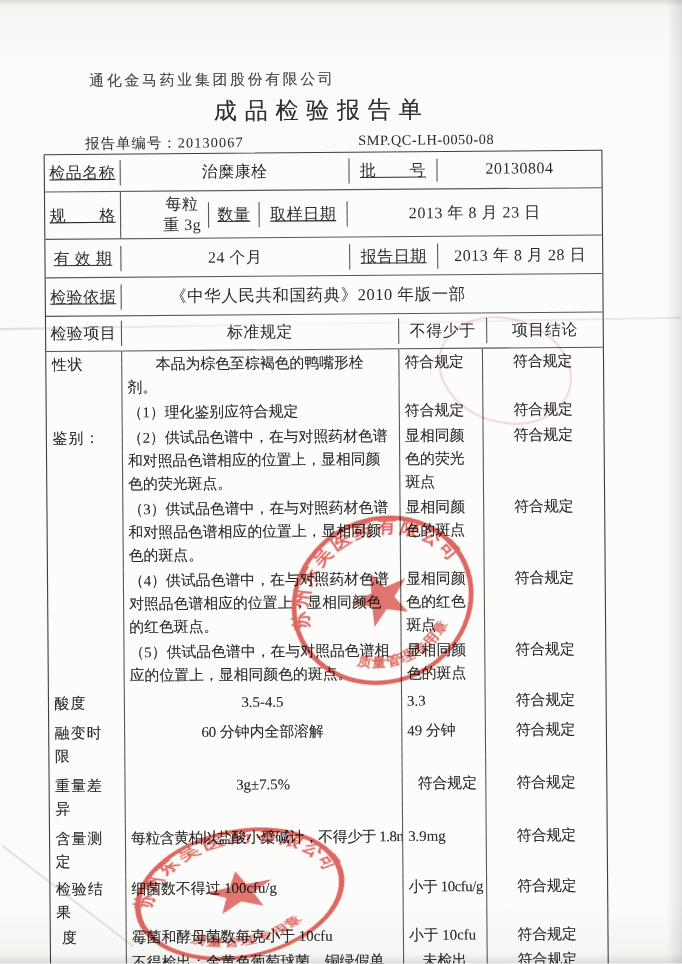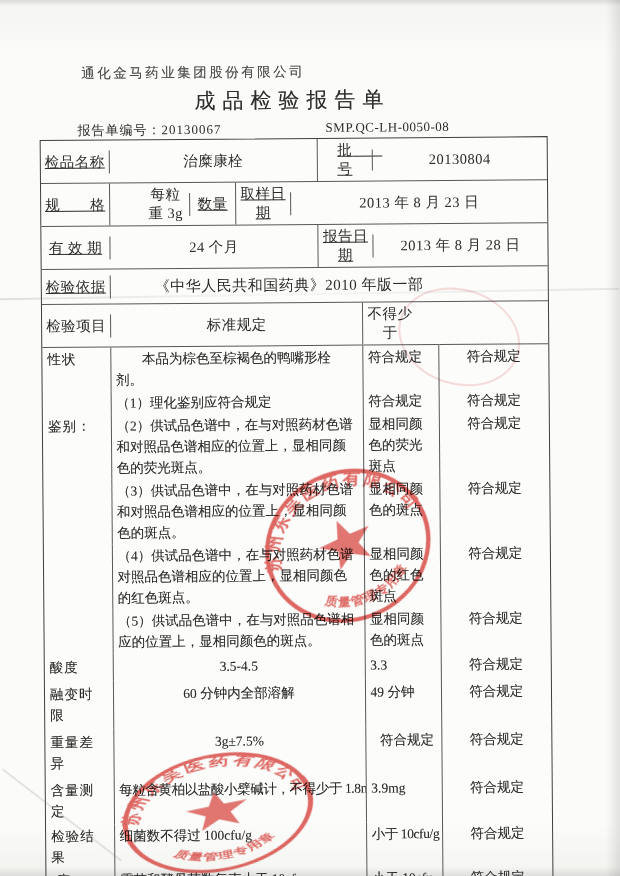--- a/index.html
+++ b/index.html
@@ -18,21 +18,21 @@
   .doc-code{position:absolute;left:328px;letter-spacing:.5px;}
 
   :root{--line:#585858;}
   .tbl{position:absolute;left:42px;top:138px;width:506px;border:1.6px solid #3f3f3f;box-sizing:content-box;background:rgba(255,255,255,.25);}
   .trow{display:flex;align-items:center;border-top:1px solid var(--line);}
   .trow:first-child{border-top:none;}
   .tc{border-left:1px solid var(--line);box-sizing:border-box;padding:2px 4px;font-size:14.5px;letter-spacing:.5px;}
   .tc:first-child{border-left:none;}
   .tc.lab{text-align:center;text-decoration:underline;}
   .tc.val{text-align:center;}
-  .w68{width:68px;flex:none;} .w208{width:208px;flex:none;} .w76{width:55px;flex:none;}
+  .w68{width:68px;flex:none;} .w208{width:208px;flex:none;} .w76{width:80px;flex:none;}
   .w80{width:80px;flex:none;padding-left:36px;} .w46{width:46px;flex:none;} .w82{width:82px;flex:none;}
   .flex1{flex:1;}
   .h34{min-height:33px;} .h35{min-height:34px;} .h33{min-height:31px;}
   .basis-val{text-align:left;padding-left:44px;font-size:15px;}
   .hdr .tc{font-size:14.5px;text-align:center;}
 
   table.body{border-collapse:collapse;width:506px;border-top:1px solid var(--line);table-layout:fixed;}
   table.body td{vertical-align:top;padding:1px 5px;line-height:21px;font-size:13.5px;text-shadow:0 0 .3px rgba(0,0,0,.3);}
   table.body td + td{border-left:1px solid var(--line);}
   td.itm{letter-spacing:1px;font-size:14px;}
@@ -98,20 +98,21 @@
 
       <div class="trow h35">
         <div class="tc lab w68">检验依据</div>
         <div class="tc basis-val flex1">《中华人民共和国药典》2010 年版一部</div>
       </div>
 
       <div class="trow hdr h33">
         <div class="tc w68">检验项目</div>
         <div class="tc" style="width:252px;flex:none;">标准规定</div>
         <div class="tc w76">不得少于</div>
+        <div class="tc flex1">项目结论</div>
       </div>
 
       <table class="body">
         <colgroup>
             <col style="width:68px">
             <col style="width:252px">
             <col style="width:76px">
             <col style="width:110px">
           </colgroup>
         <tbody>

